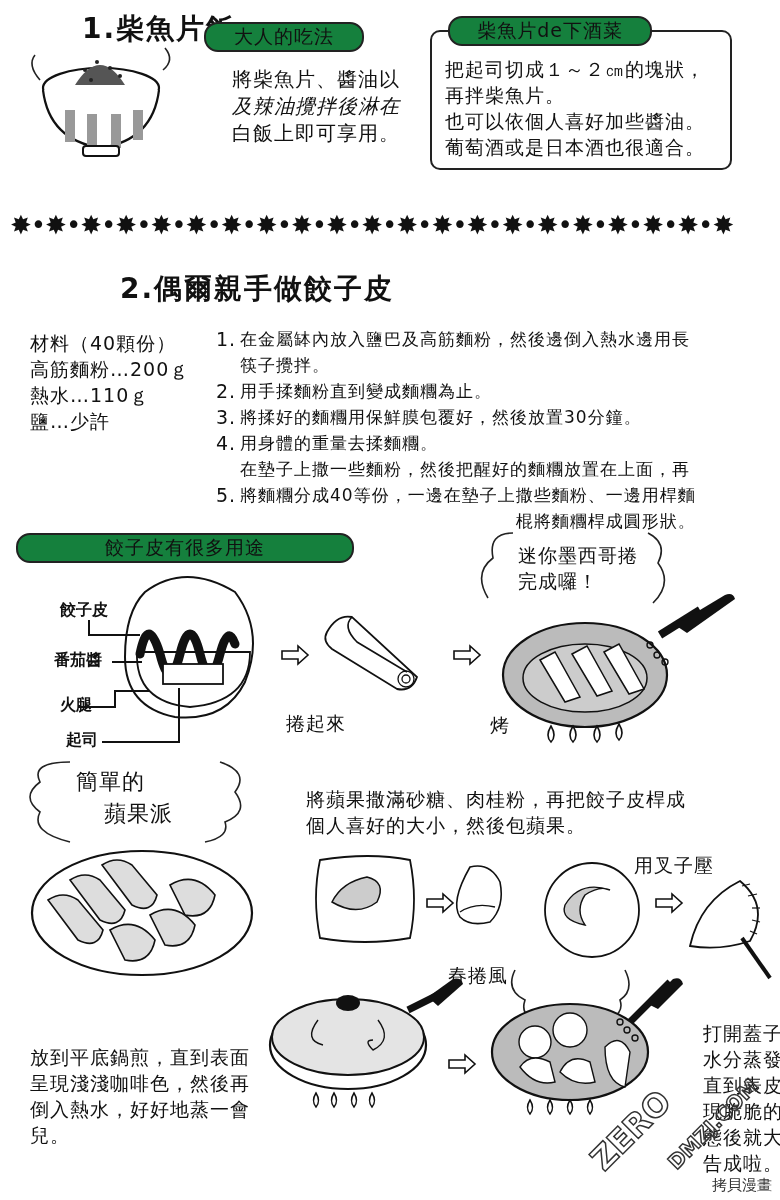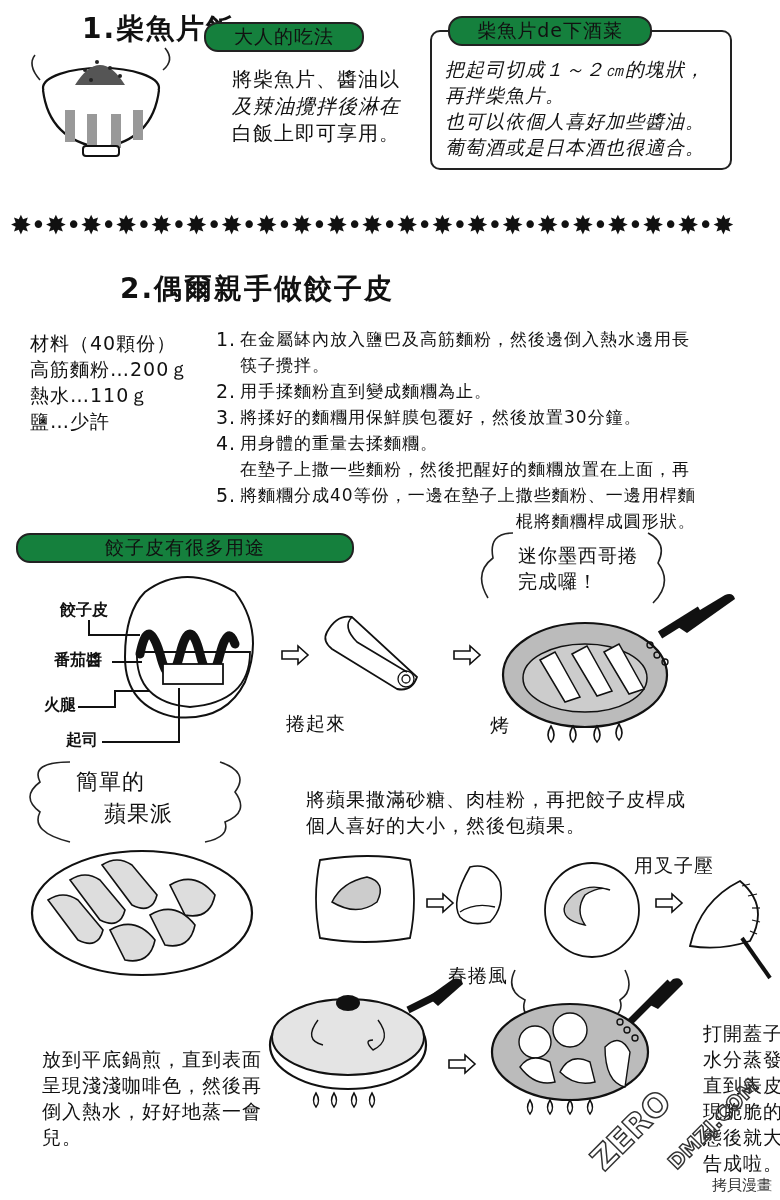--- a/index.html
+++ b/index.html
@@ -47,21 +47,21 @@
 
 <div class="abs pill t" style="left:204px;top:22px;width:156px;height:26px;line-height:24px;">大人的吃法</div>
 <div class="abs" style="left:232px;top:66px;">
   <div class="t" style="font-size:20px;line-height:27px;">將柴魚片、醬油以</div>
   <div class="t" style="font-size:20px;line-height:27px;font-style:italic;">及辣油攪拌後淋在</div>
   <div class="t" style="font-size:20px;line-height:27px;">白飯上即可享用。</div>
 </div>
 
 <div class="abs box" style="left:430px;top:30px;width:298px;height:136px;"></div>
 <div class="abs pill t" style="left:448px;top:16px;width:200px;height:26px;line-height:24px;">柴魚片de下酒菜</div>
-<div class="abs" style="left:445px;top:56px;font-style:italic;">
+<div class="abs" style="left:445px;top:56px;">
   <div class="t">把起司切成１～２㎝的塊狀，</div>
   <div class="t">再拌柴魚片。</div>
   <div class="t">也可以依個人喜好加些醬油。</div>
   <div class="t">葡萄酒或是日本酒也很適合。</div>
 </div>
 
 <div class="abs stars" style="left:10px;top:210px;">✸•✸•✸•✸•✸•✸•✸•✸•✸•✸•✸•✸•✸•✸•✸•✸•✸•✸•✸•✸•✸</div>
 
 <div class="abs title1" style="left:80px;top:270px;">2.偶爾親手做餃子皮</div>
 
@@ -114,21 +114,21 @@
   <path d="M30 20 q40 -30 90 0 q30 40 10 90 q-20 40 -70 35 q-50 -10 -50 -60 q0 -45 20 -65z" fill="#fff" stroke="#111" stroke-width="2"></path>
   <path d="M22 80 L135 80 q0 50 -60 55 q-55 -5 -53 -55z" fill="none" stroke="#111" stroke-width="1.8"></path>
   <path d="M25 82 q8 -40 20 0 q10 40 20 0 q10 -40 20 0 q10 40 20 0 q8 -30 15 -10" fill="none" stroke="#111" stroke-width="9" stroke-linecap="round"></path>
   <rect x="48" y="92" width="60" height="20" fill="#fff" stroke="#111" stroke-width="1.8"></rect>
 </svg>
 <div class="abs label" style="left:60px;top:600px;">餃子皮</div>
 <div class="leader" style="left:88px;top:620px;width:2px;height:14px;"></div>
 <div class="leader" style="left:88px;top:634px;width:52px;height:2px;"></div>
 <div class="abs label" style="left:54px;top:650px;">番茄醬</div>
 <div class="leader" style="left:112px;top:661px;width:30px;height:2px;"></div>
-<div class="abs label" style="left:44px;top:695px;">火腿</div>
+<div class="abs label" style="left:60px;top:695px;">火腿</div>
 <div class="leader" style="left:78px;top:706px;width:36px;height:2px;"></div>
 <div class="leader" style="left:114px;top:690px;width:2px;height:18px;"></div>
 <div class="leader" style="left:114px;top:690px;width:36px;height:2px;"></div>
 <div class="abs label" style="left:66px;top:730px;">起司</div>
 <div class="leader" style="left:102px;top:741px;width:76px;height:2px;"></div>
 <div class="leader" style="left:178px;top:688px;width:2px;height:55px;"></div>
 
 <svg style="left:280px;top:645px;" width="30" height="20" viewBox="0 0 30 20">
   <path d="M2 6 h16 v-5 l10 9 l-10 9 v-5 h-16z" fill="#fff" stroke="#111" stroke-width="1.6"></path>
 </svg>
@@ -245,21 +245,21 @@
       <path d="M50 45 q-15 20 5 25"></path>
       <path d="M110 45 q15 20 -5 30 q-10 -10 0 -10"></path>
     </g>
   <g fill="none" stroke="#111" stroke-width="1.5">
       <path d="M48 118 q5 8 0 14 q-5 -6 0 -14z"></path>
       <path d="M66 118 q5 8 0 14 q-5 -6 0 -14z"></path>
       <path d="M86 118 q5 8 0 14 q-5 -6 0 -14z"></path>
       <path d="M104 118 q5 8 0 14 q-5 -6 0 -14z"></path>
     </g>
 </svg>
-<div class="abs" style="left:42px;top:1046px;">
+<div class="abs" style="left:30px;top:1046px;font-family:Liberation Mono, monospace;">
   <div class="t">放到平底鍋煎，直到表面</div>
   <div class="t">呈現淺淺咖啡色，然後再</div>
   <div class="t">倒入熱水，好好地蒸一會</div>
   <div class="t">兒。</div>
 </div>
 
 <svg style="left:447px;top:1054px;" width="30" height="20" viewBox="0 0 30 20">
   <path d="M2 6 h16 v-5 l10 9 l-10 9 v-5 h-16z" fill="#fff" stroke="#111" stroke-width="1.6"></path>
 </svg>
 

